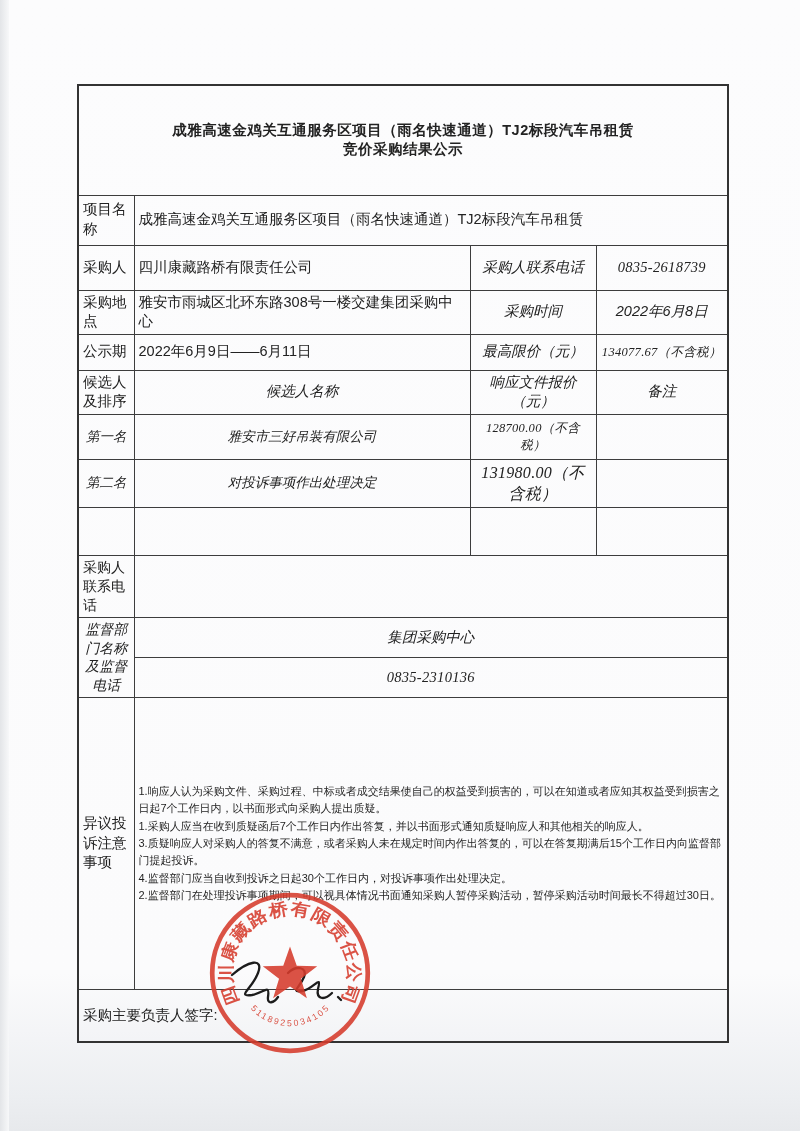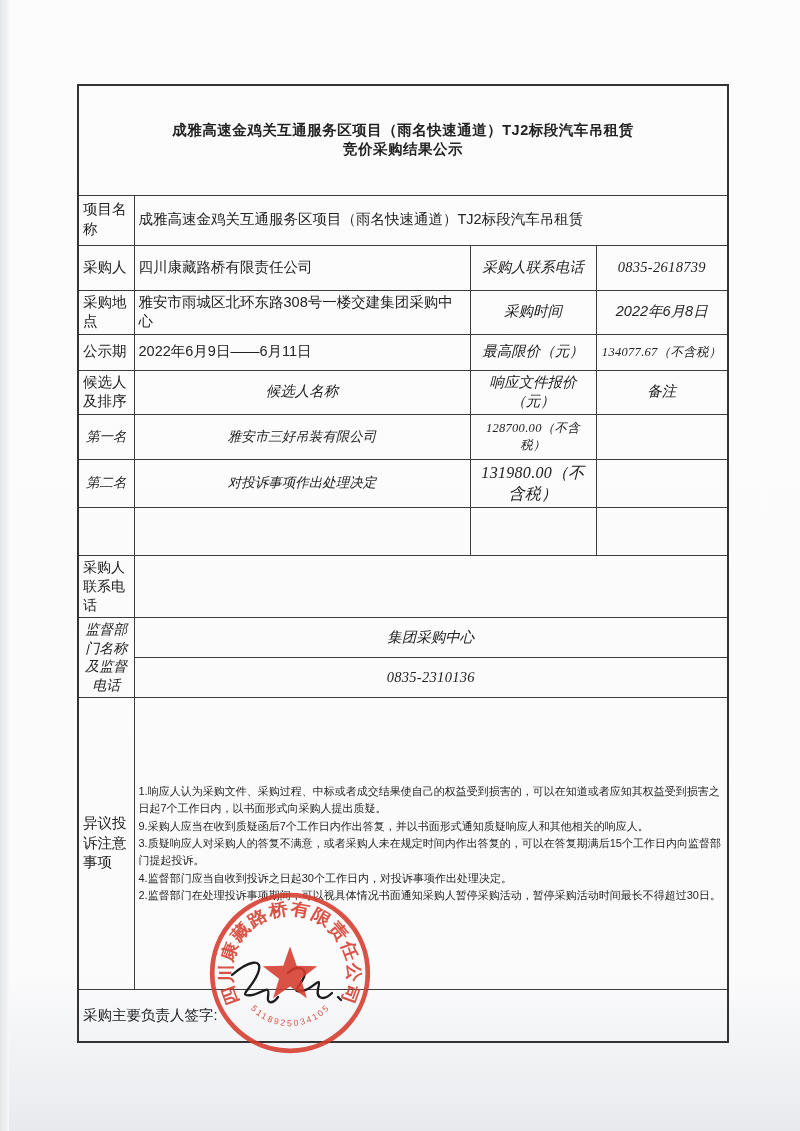--- a/index.html
+++ b/index.html
@@ -147,21 +147,21 @@
       <td colspan="3" class="ctr">集团采购中心</td>
     </tr>
     <tr class="h-r11">
       <td colspan="3" class="ctr num">0835-2310136</td>
     </tr>
 
     <tr class="h-big">
       <td class="lbl">异议投诉注意事项</td>
       <td colspan="3" class="objection-cell">
         <div class="objection-item">1.响应人认为采购文件、采购过程、中标或者成交结果使自己的权益受到损害的，可以在知道或者应知其权益受到损害之日起7个工作日内，以书面形式向采购人提出质疑。</div>
-        <div class="objection-item">9.采购人应当在收到质疑函后7个工作日内作出答复，并以书面形式通知质疑响应人和其他相关的响应人。</div>
+        <div class="objection-item">1.采购人应当在收到质疑函后7个工作日内作出答复，并以书面形式通知质疑响应人和其他相关的响应人。</div>
         <div class="objection-item">3.质疑响应人对采购人的答复不满意，或者采购人未在规定时间内作出答复的，可以在答复期满后15个工作日内向监督部门提起投诉。</div>
         <div class="objection-item">4.监督部门应当自收到投诉之日起30个工作日内，对投诉事项作出处理决定。</div>
         <div class="objection-item">2.监督部门在处理投诉事项期间，可以视具体情况书面通知采购人暂停采购活动，暂停采购活动时间最长不得超过30日。</div>
       </td>
     </tr>
 
     <tr class="h-sign">
       <td colspan="4" class="sign-cell">采购主要负责人签字:</td>
     </tr>
   </tbody>

